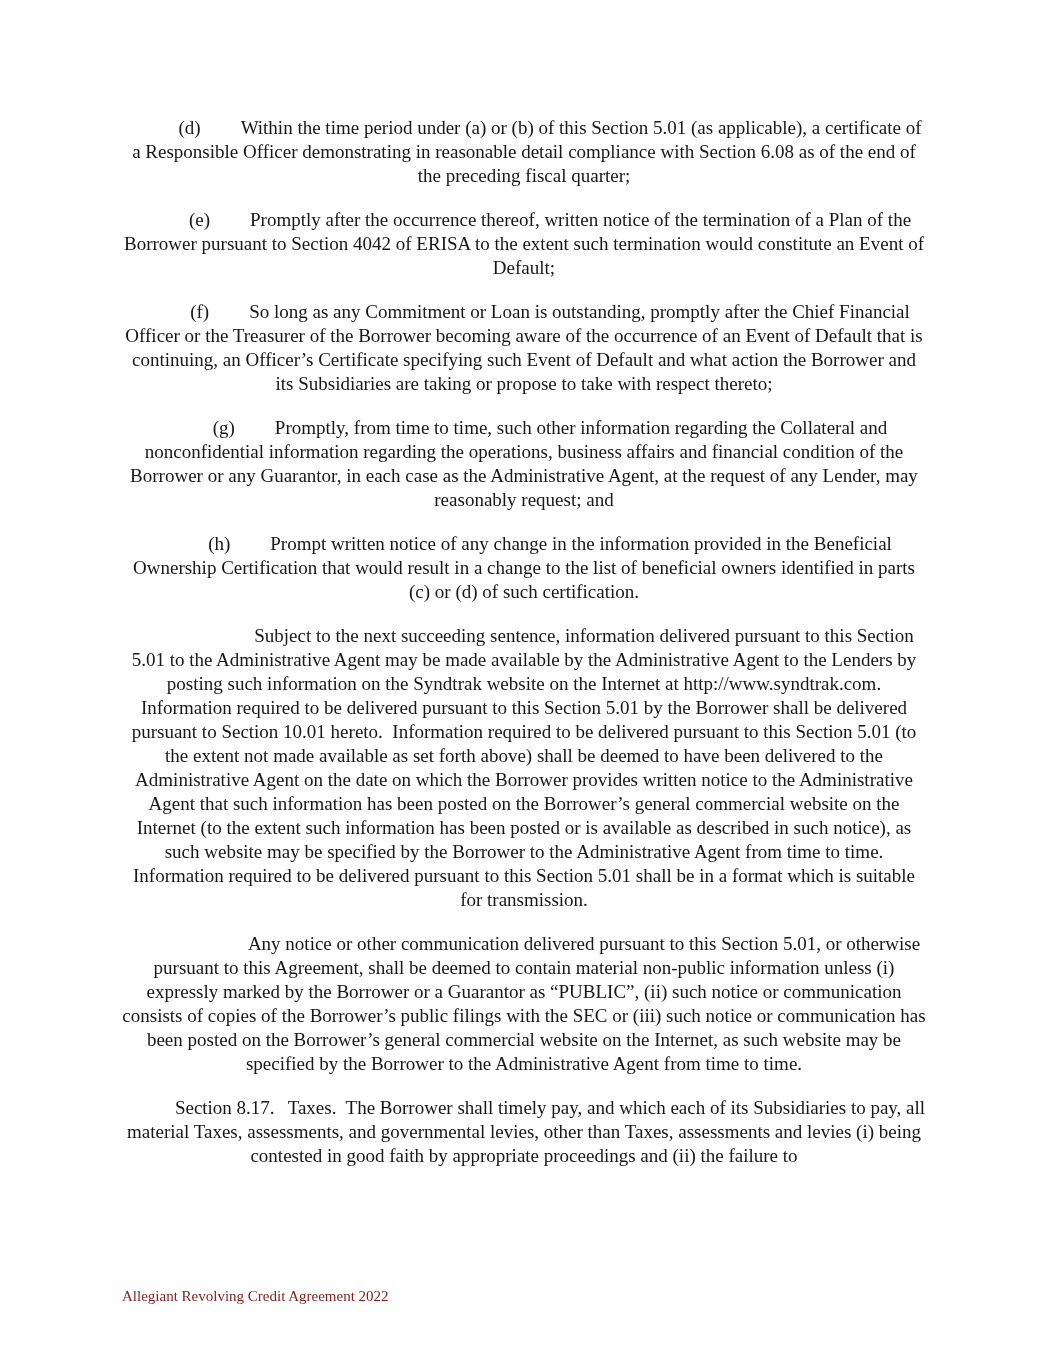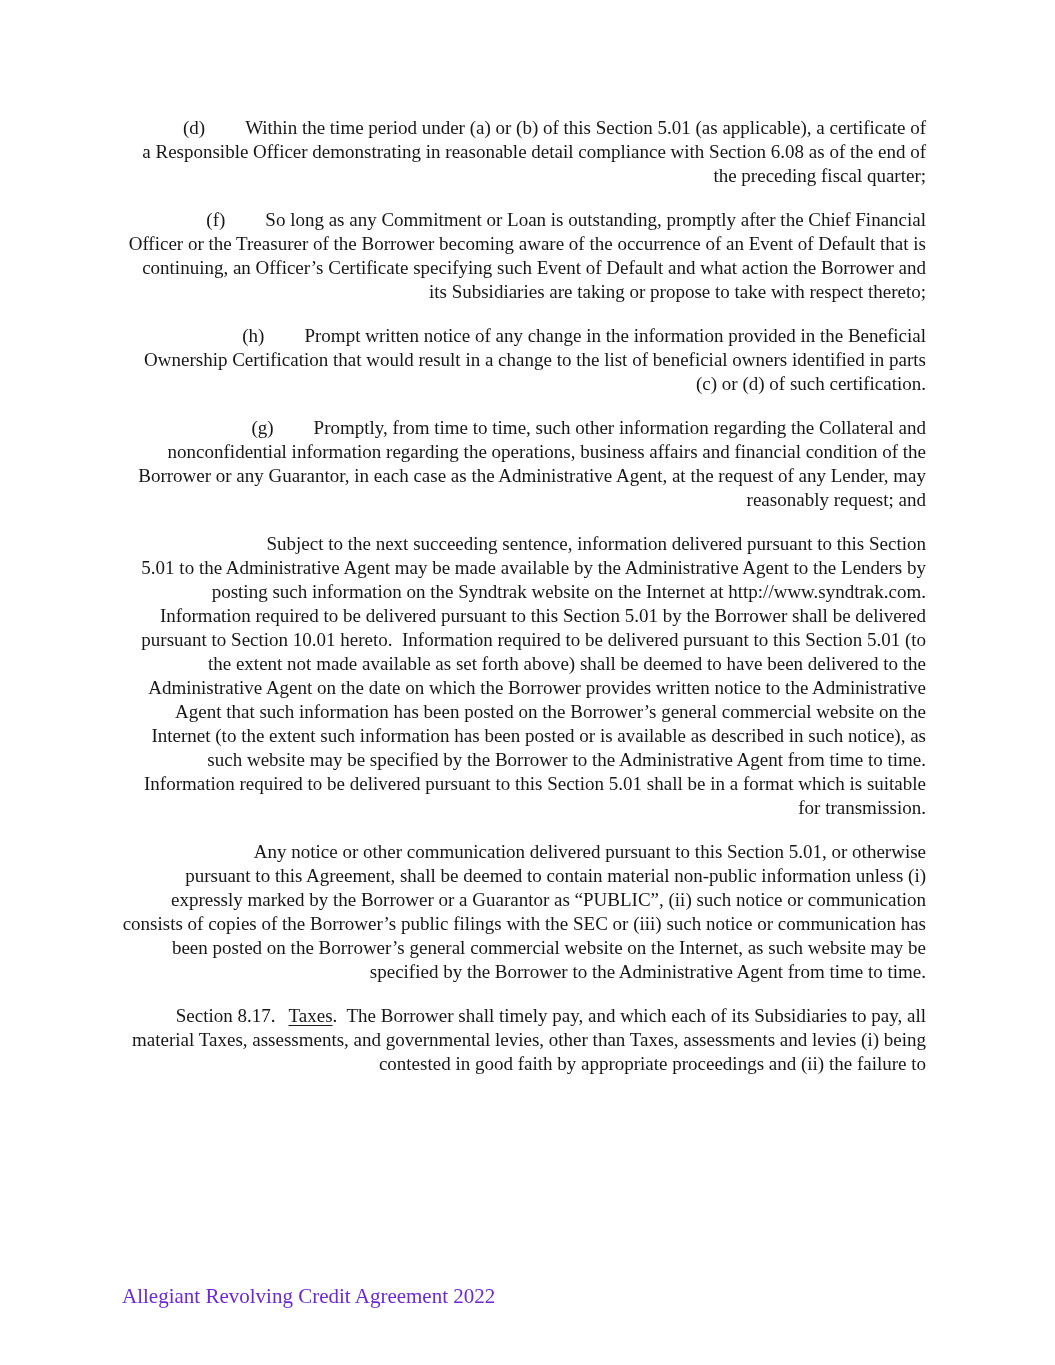--- a/index.html
+++ b/index.html
@@ -18,48 +18,49 @@
     left: 122px;
     top: 116px;
     width: 804px;
   }
   .para {
     margin: 0 0 20px 0;
     font-size: 19px;
     line-height: 24px;
     white-space: pre-wrap;
     text-indent: 52px;
-    text-align: right;
+    text-align: center;
   }
   .para.unlabeled { text-indent: 120px; }
   .tab-spacer { display: inline-block; width: 40px; }
   .small-spacer { display: inline-block; width: 13px; }
-  .underlined { text-decoration: underline; text-underline-offset: 3px; }
+  .underlined { text-underline-offset: 3px; }
   .footer {
     position: absolute;
     left: 122px;
     top: 1287px;
-    font-size: 21px;
+    font-size: 15px;
     line-height: 18px;
-    color: #6d28d9;
+    color: #7f1d1d;
   }
 </style>
 </head>
 <body>
 
 <div class="content">
 
   <p class="para labeled"><span>(d)</span><span class="tab-spacer"></span><span>Within the time period under (a) or (b) of this Section 5.01 (as applicable), a certificate of a Responsible Officer demonstrating in reasonable detail compliance with Section 6.08 as of the end of the preceding fiscal quarter;</span></p>
 
+  <p class="para labeled"><span>(e)</span><span class="tab-spacer"></span><span>Promptly after the occurrence thereof, written notice of the termination of a Plan of the Borrower pursuant to Section 4042 of ERISA to the extent such termination would constitute an Event of Default;</span></p>
 
   <p class="para labeled"><span>(f)</span><span class="tab-spacer"></span><span>So long as any Commitment or Loan is outstanding, promptly after the Chief Financial Officer or the Treasurer of the Borrower becoming aware of the occurrence of an Event of Default that is continuing, an Officer’s Certificate specifying such Event of Default and what action the Borrower and its Subsidiaries are taking or propose to take with respect thereto;</span></p>
 
+  <p class="para labeled"><span>(g)</span><span class="tab-spacer"></span><span>Promptly, from time to time, such other information regarding the Collateral and nonconfidential information regarding the operations, business affairs and financial condition of the Borrower or any Guarantor, in each case as the Administrative Agent, at the request of any Lender, may reasonably request; and</span></p>
+
   <p class="para labeled"><span>(h)</span><span class="tab-spacer"></span><span>Prompt written notice of any change in the information provided in the Beneficial Ownership Certification that would result in a change to the list of beneficial owners identified in parts (c) or (d) of such certification.</span></p>
-
-  <p class="para labeled"><span>(g)</span><span class="tab-spacer"></span><span>Promptly, from time to time, such other information regarding the Collateral and nonconfidential information regarding the operations, business affairs and financial condition of the Borrower or any Guarantor, in each case as the Administrative Agent, at the request of any Lender, may reasonably request; and</span></p>
 
   <p class="para unlabeled"><span>Subject to the next succeeding sentence, information delivered pursuant to this Section 5.01 to the Administrative Agent may be made available by the Administrative Agent to the Lenders by posting such information on the Syndtrak website on the Internet at http://www.syndtrak.com.  Information required to be delivered pursuant to this Section 5.01 by the Borrower shall be delivered pursuant to Section 10.01 hereto.  Information required to be delivered pursuant to this Section 5.01 (to the extent not made available as set forth above) shall be deemed to have been delivered to the Administrative Agent on the date on which the Borrower provides written notice to the Administrative Agent that such information has been posted on the Borrower’s general commercial website on the Internet (to the extent such information has been posted or is available as described in such notice), as such website may be specified by the Borrower to the Administrative Agent from time to time.  Information required to be delivered pursuant to this Section 5.01 shall be in a format which is suitable for transmission.</span></p>
 
   <p class="para unlabeled"><span>Any notice or other communication delivered pursuant to this Section 5.01, or otherwise pursuant to this Agreement, shall be deemed to contain material non-public information unless (i) expressly marked by the Borrower or a Guarantor as “PUBLIC”, (ii) such notice or communication consists of copies of the Borrower’s public filings with the SEC or (iii) such notice or communication has been posted on the Borrower’s general commercial website on the Internet, as such website may be specified by the Borrower to the Administrative Agent from time to time.</span></p>
 
   <p class="para labeled"><span>Section 8.17.</span><span class="small-spacer"></span><span class="underlined">Taxes</span><span>.  The Borrower shall timely pay, and which each of its Subsidiaries to pay, all material Taxes, assessments, and governmental levies, other than Taxes, assessments and levies (i) being contested in good faith by appropriate proceedings and (ii) the failure to</span></p>
 
 </div>
 
 <div class="footer">Allegiant Revolving Credit Agreement 2022</div>

